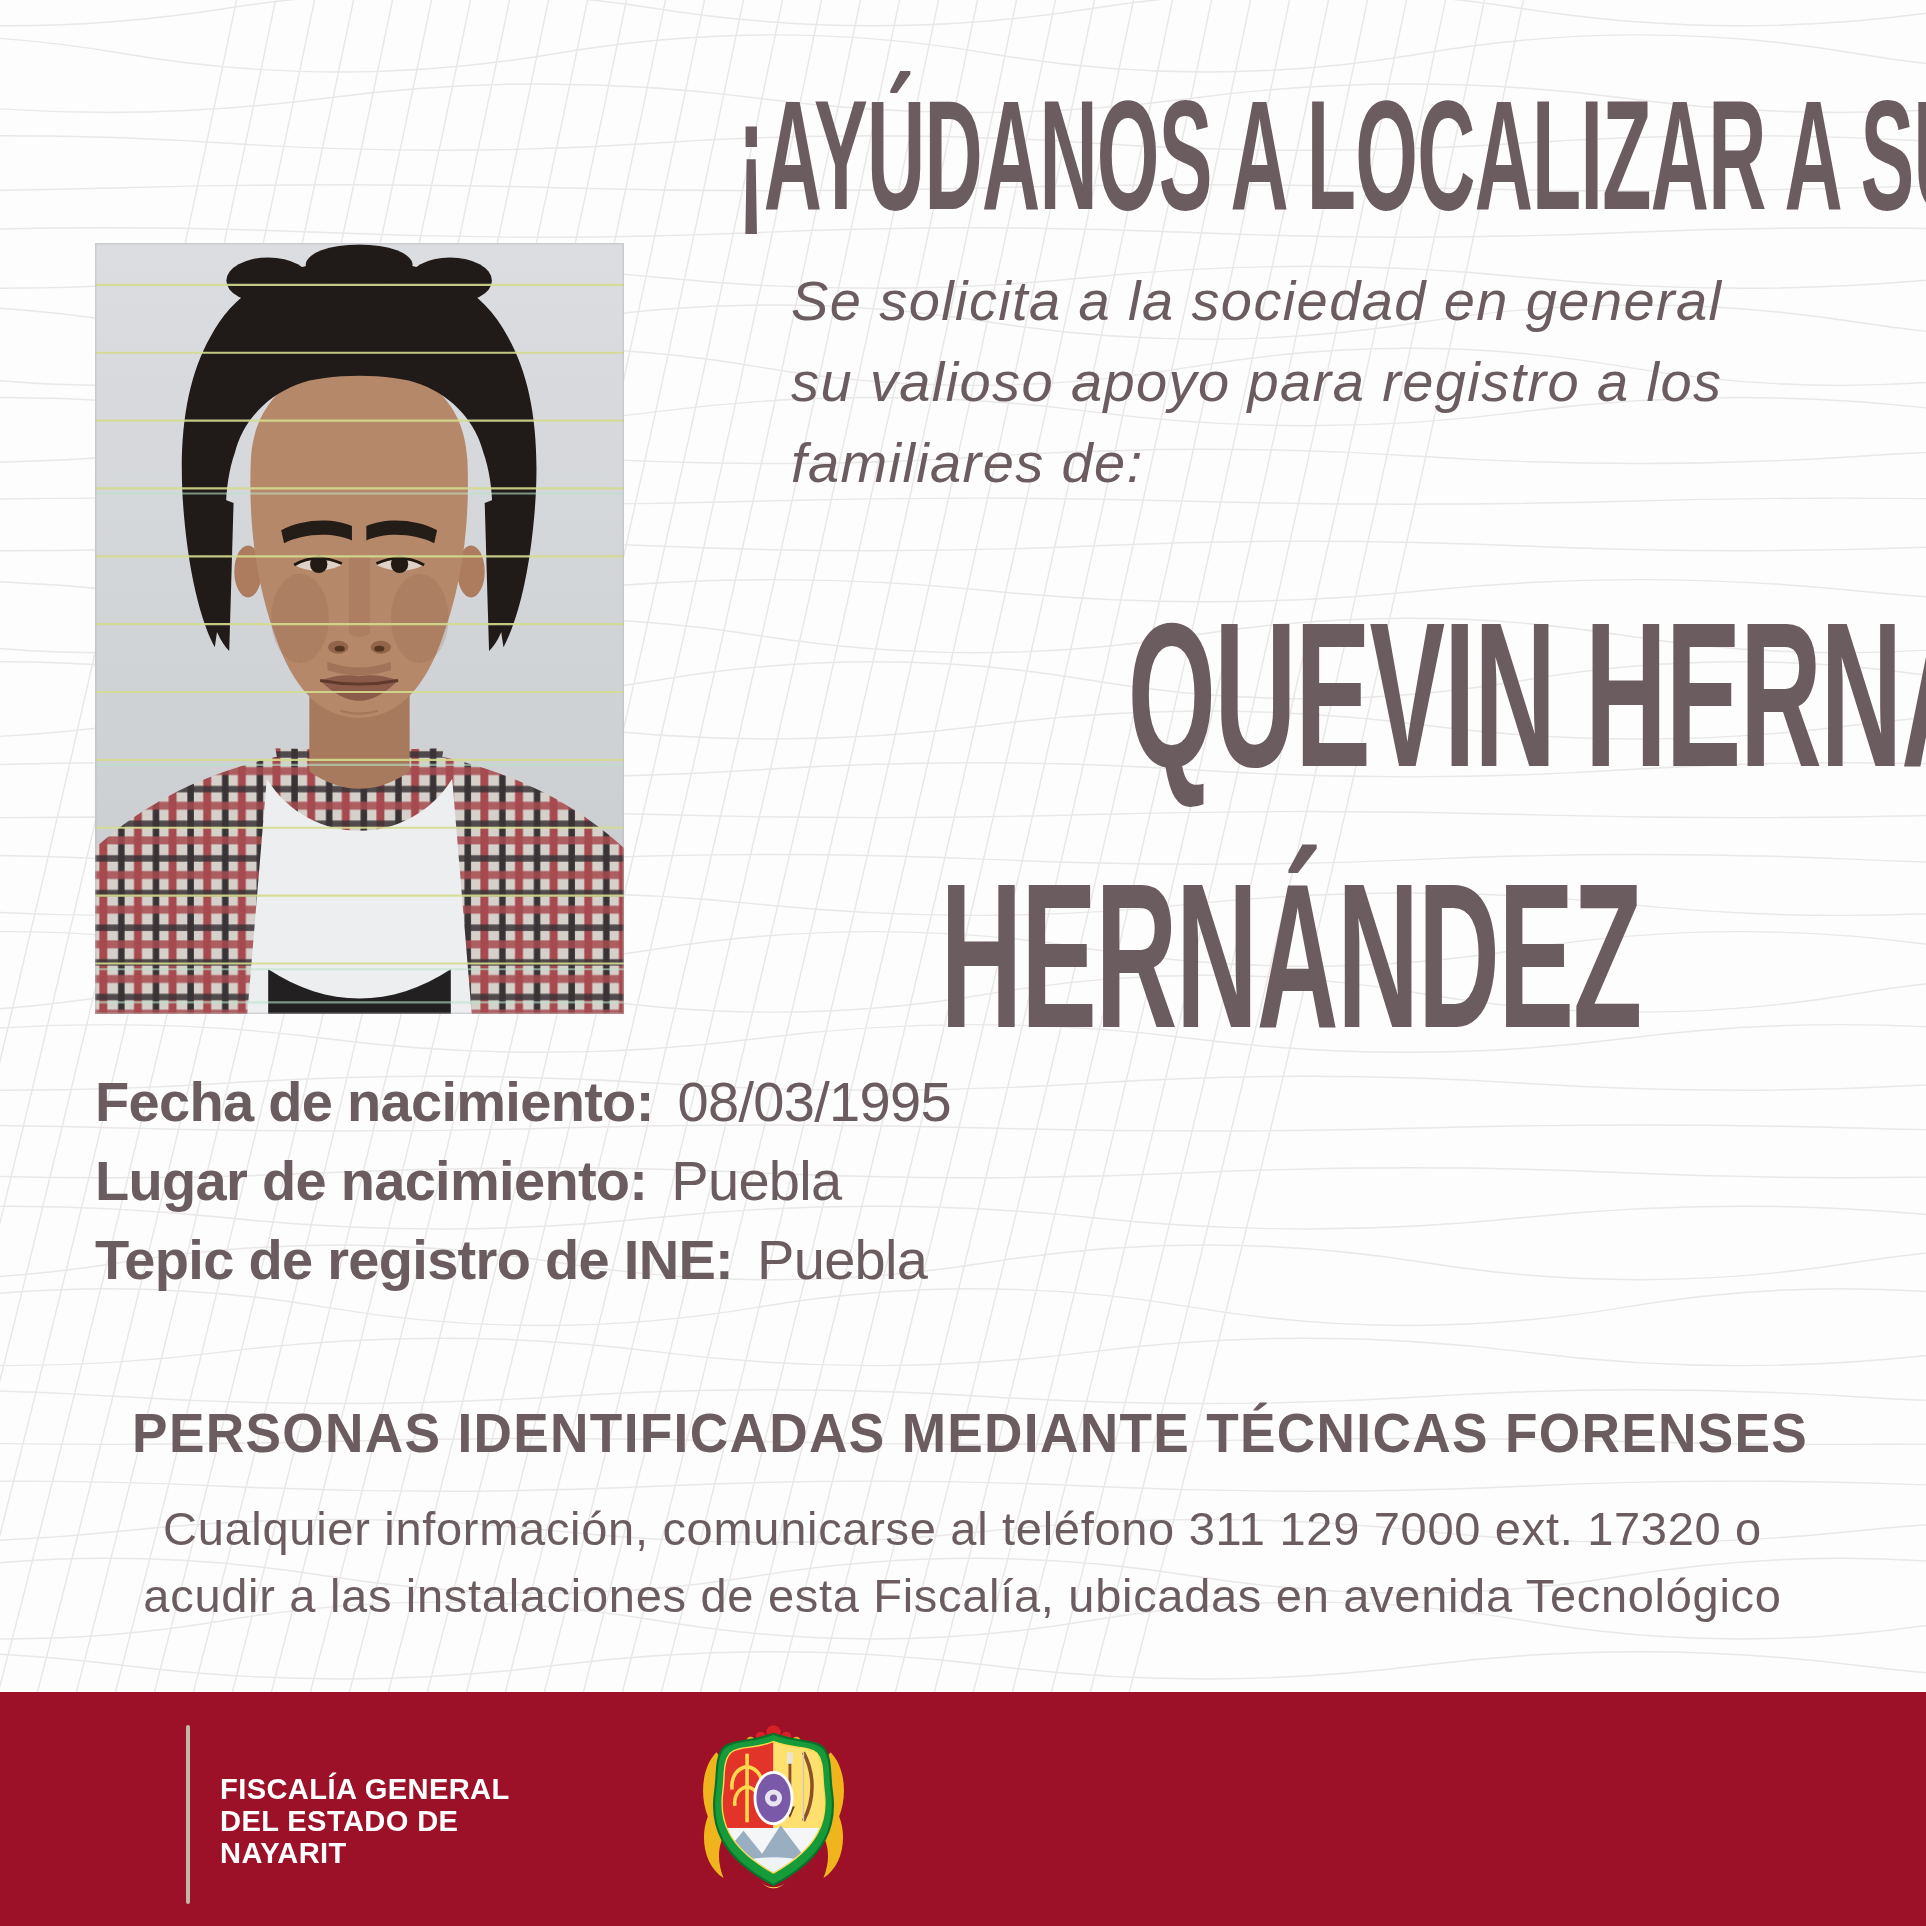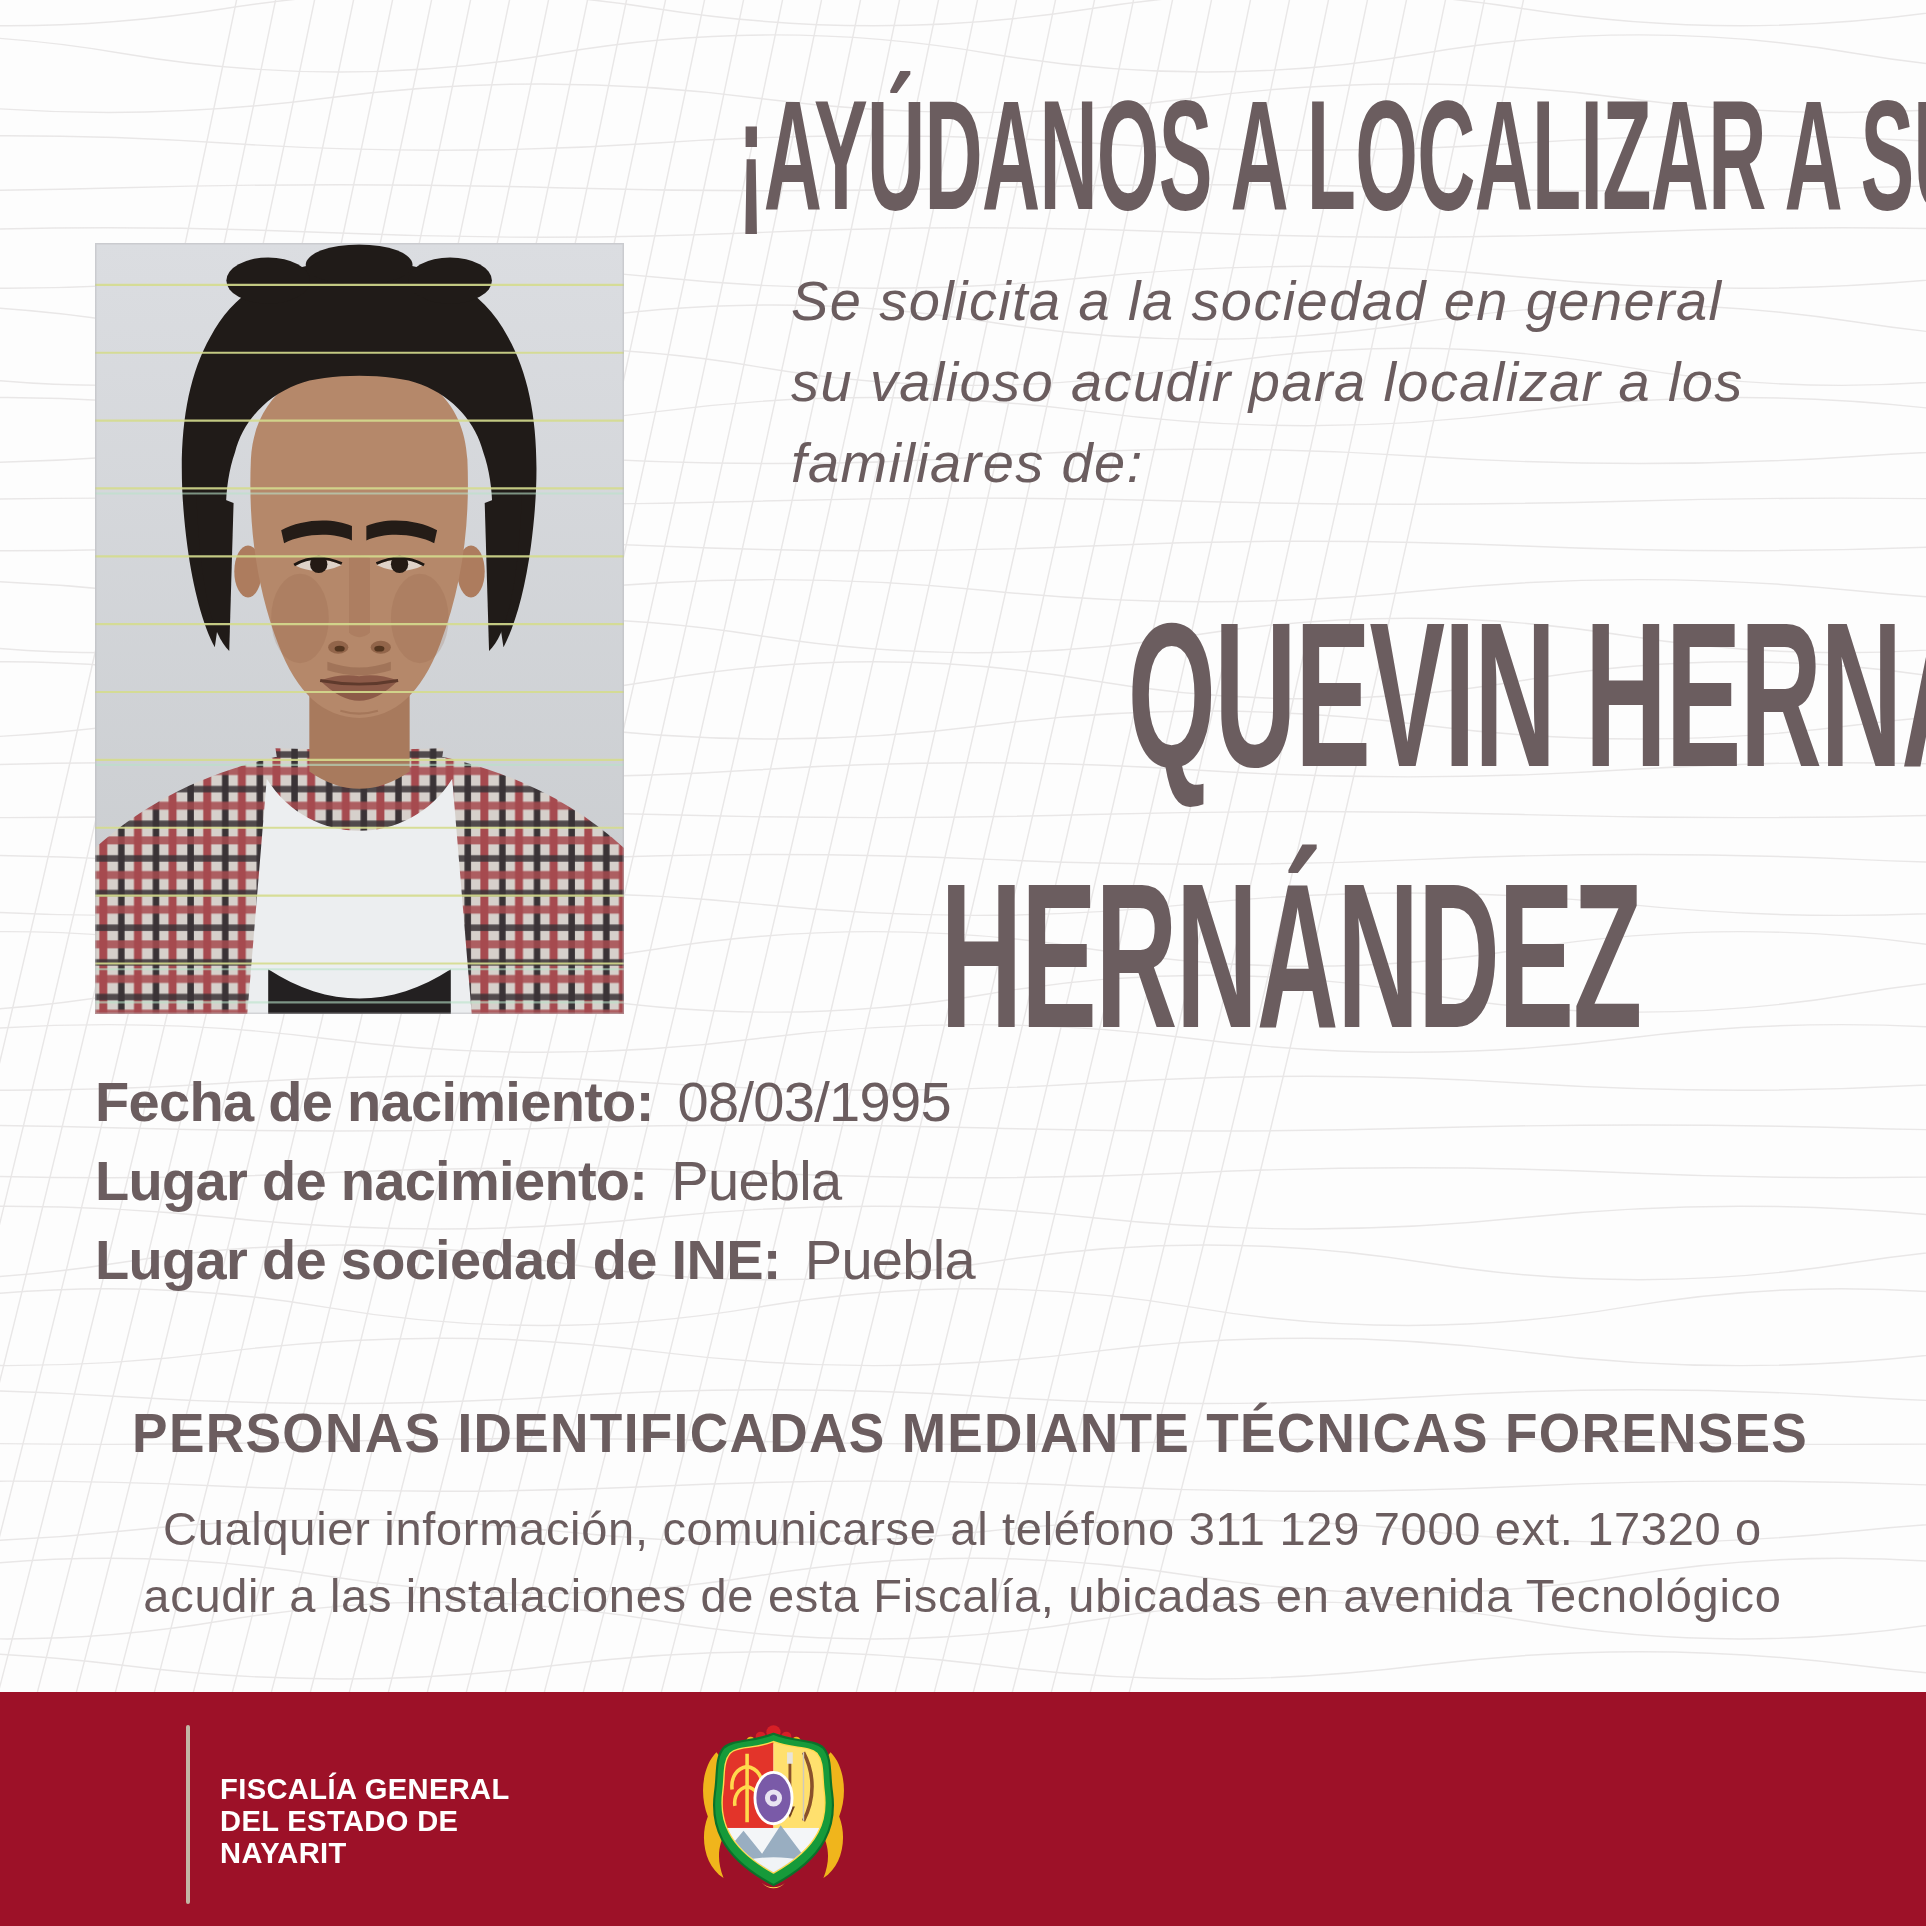--- a/index.html
+++ b/index.html
@@ -244,38 +244,38 @@
           <line x1="0" y1="347" x2="733" y2="347"></line>
             <line x1="0" y1="723" x2="733" y2="723"></line>
         </g>
       </g>
       <rect x="1" y="1" width="731" height="1066" fill="none" stroke="#b9b9bd" stroke-width="2" opacity="0.5"></rect>
     </svg>
   </div>
 
   <div class="intro">
     <div>Se solicita a la sociedad en general</div>
-    <div>su valioso acudir para localizar a los</div>
+    <div>su valioso apoyo para registro a los</div>
     <div>familiares de:</div>
   </div>
 
   <div class="name-wrap">
     <span class="name-line"><span>QUEVIN HERNÁNDEZ</span></span>
     <span class="name-line"><span>HERNÁNDEZ</span></span>
   </div>
 
   <div class="details">
     <div class="detail-row">
       <span class="detail-label">Fecha de nacimiento:</span><span class="detail-value">08/03/1995</span>
     </div>
     <div class="detail-row">
       <span class="detail-label">Lugar de nacimiento:</span><span class="detail-value">Puebla</span>
     </div>
     <div class="detail-row">
-      <span class="detail-label">Lugar de sociedad de INE:</span><span class="detail-value">Puebla</span>
+      <span class="detail-label">Tepic de registro de INE:</span><span class="detail-value">Puebla</span>
     </div>
   </div>
 
   <div class="forensics-wrap">
     <span class="forensics">PERSONAS IDENTIFICADAS MEDIANTE TÉCNICAS FORENSES</span>
   </div>
 
   <div class="contact">
     <div>Cualquier información, comunicarse al teléfono 311 129 7000 ext. 17320 o</div>
     <div>acudir a las instalaciones de esta Fiscalía, ubicadas en avenida Tecnológico</div>

